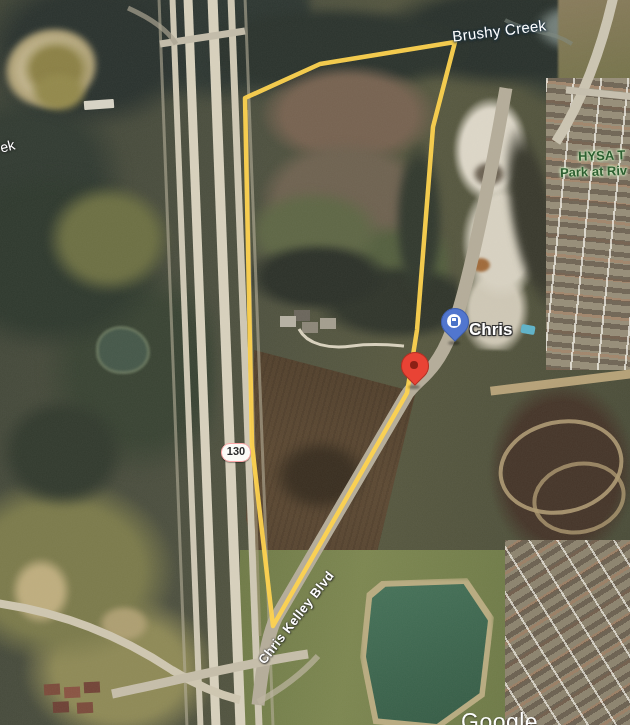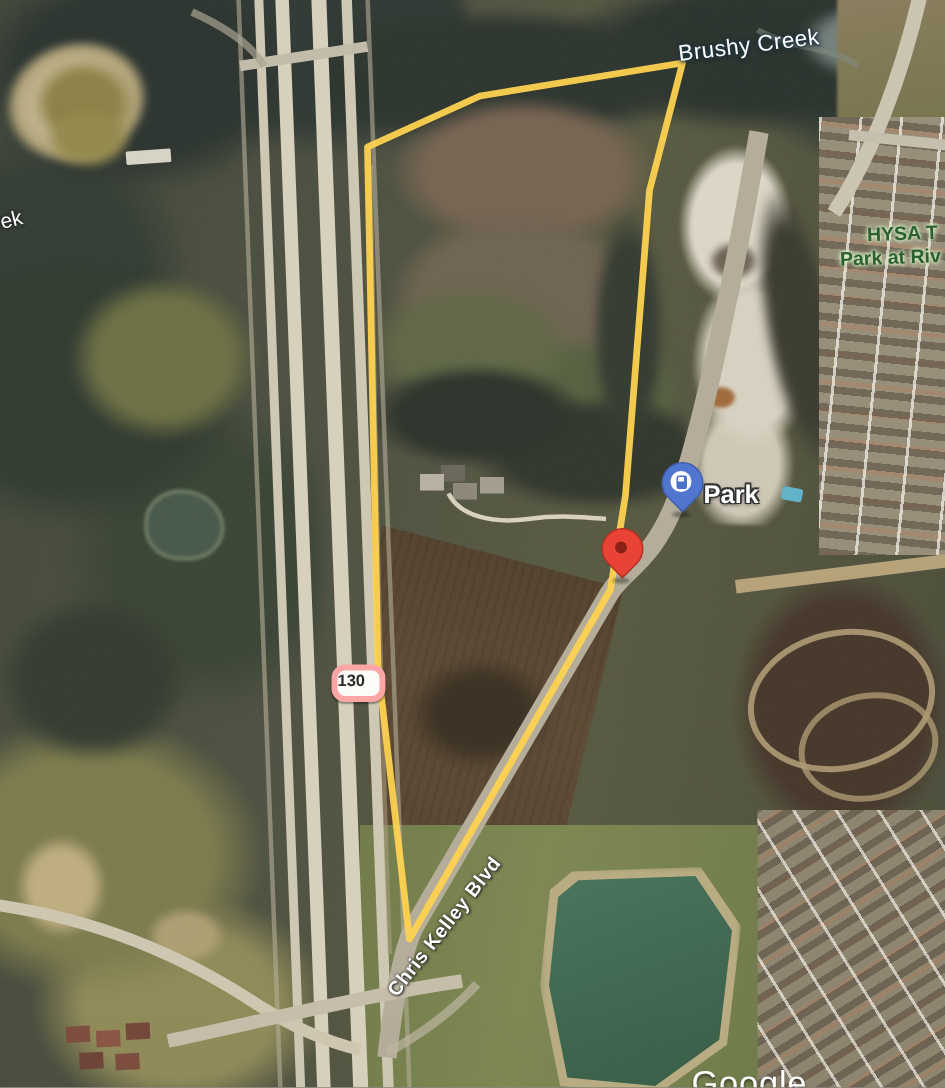--- a/index.html
+++ b/index.html
@@ -129,22 +129,22 @@
   .park-lbl{font-size:13px;font-weight:700;color:#2e5f31;transform:rotate(-2deg);
     text-shadow:0 0 2px #d4ecc4,0 0 3px #d4ecc4,0 0 4px #d4ecc4}
   .hysa1{left:578px;top:148px}
   .hysa2{left:560px;top:164px}
   .shell-lbl{left:469px;top:320px;font-size:17px;font-weight:700;color:#fff;
     text-shadow:-1px -1px 0 #333,1px -1px 0 #333,-1px 1px 0 #333,1px 1px 0 #333,0 1px 3px #000}
   .ck-lbl{left:234px;top:610px;width:124px;text-align:center;font-size:13px;font-weight:600;color:#fff;
     transform:rotate(-52deg);letter-spacing:.4px;text-shadow:0 0 2px #222,0 1px 2px #222}
   .google-lbl{left:461px;top:709px;font-size:23px;font-weight:500;color:#fff;letter-spacing:.5px;
     text-shadow:0 1px 2px rgba(0,0,0,.55)}
-  .shield{left:221px;top:443px;width:28px;height:17px;background:#fbfbf7;border:4px solid #fca5a5;
-    border-radius:9px;color:#2b2b2b;font-size:11px;font-weight:700;text-align:left;line-height:15px;
+  .shield{left:221px;top:443px;width:28px;height:17px;background:#fbfbf7;border:1px solid #fca5a5;
+    border-radius:9px;color:#2b2b2b;font-size:11px;font-weight:700;text-align:center;line-height:15px;
     box-shadow:0 1px 1px rgba(0,0,0,.35)}
 
   .pin{width:26px;height:40px}
   .shell-pin{left:441px;top:308px}
   .red-pin{left:401px;top:352px}
   .pin-body{position:absolute;left:0;top:0;width:26px;height:26px;border-radius:50% 50% 50% 0;
     transform:rotate(-45deg);transform-origin:center}
   .shell-pin .pin-body{background:#5176cf;border:1px solid #3f5fae}
   .red-pin .pin-body{background:#e94335;border:1px solid #b33024}
   .pin-shadow{position:absolute;left:7px;top:33px;width:12px;height:4px;border-radius:50%;
@@ -240,21 +240,21 @@
   <div class="a lbl park-lbl hysa1">HYSA T</div>
   <div class="a lbl park-lbl hysa2">Park at Riv</div>
 
   <div class="a pin shell-pin">
     <div class="pin-shadow"></div>
     <div class="pin-body"></div>
     <div class="pin-circle">
       <div class="pump"></div>
     </div>
   </div>
-  <div class="a lbl shell-lbl">Park</div>
+  <div class="a lbl shell-lbl">Chris</div>
 
   <div class="a pin red-pin">
     <div class="pin-shadow"></div>
     <div class="pin-body"></div>
     <div class="red-dot"></div>
   </div>
 
   <div class="a shield">130</div>
   <div class="a lbl ck-lbl">Chris Kelley Blvd</div>
   <div class="a lbl google-lbl">Google</div>

